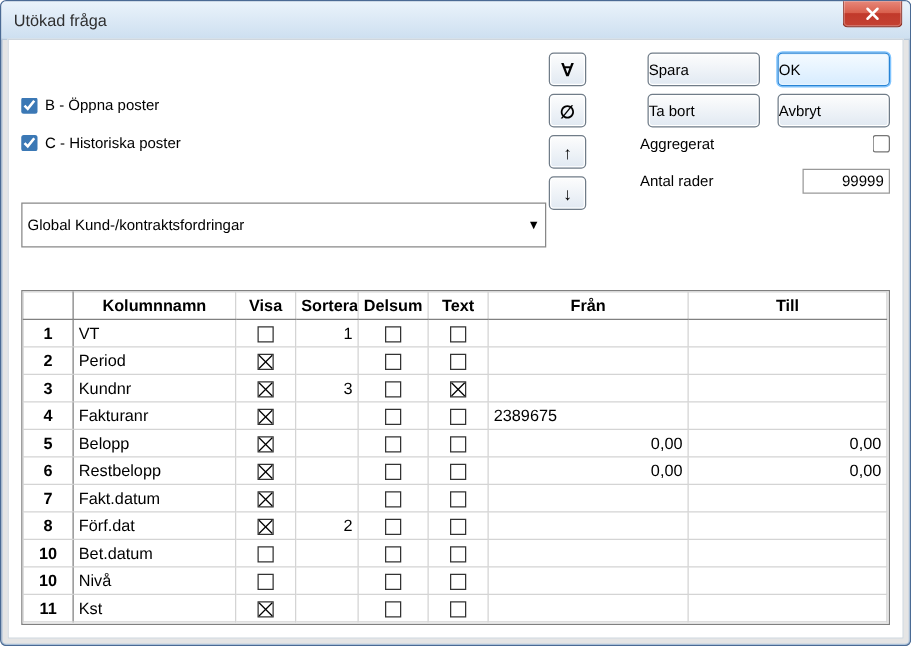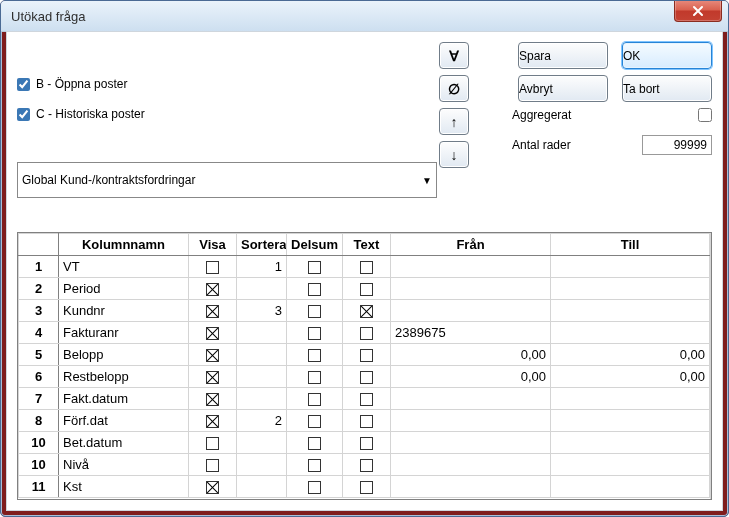--- a/index.html
+++ b/index.html
@@ -27,21 +27,21 @@
     color:#000;
     background:#fff;
     position:relative;
     box-sizing:border-box;
   }
   .window {
     width:729px;height:517px;
     border:1px solid var(--win-border);
     border-radius:5px;
     box-sizing:border-box;
-    background:#7f1d1d;
+    background:#e5e5e5;
     position:relative;
     overflow:hidden;
     box-shadow:0 0 0 1px #a8bfd8 inset;
   }
   
   .titlebar {
     height:30px;
     background:linear-gradient(to bottom,var(--title-grad-top),var(--title-grad-bot));
     border-bottom:1px solid #b8c9da;
     display:flex;align-items:center;
@@ -209,24 +209,24 @@
       </div>
 
       <div class="rbtns">
         <div class="btn">
             <span>Spara</span>
           </div>
         <div class="btn primary">
             <span>OK</span>
           </div>
         <div class="btn">
+            <span>Ta bort</span>
+          </div>
+        <div class="btn">
             <span>Avbryt</span>
-          </div>
-        <div class="btn">
-            <span>Ta bort</span>
           </div>
       </div>
 
       <div class="opts">
         <div class="opt-row">
           <span>Aggregerat</span>
           <input type="checkbox" id="optAgg" style="">
         </div>
         <div class="opt-row">
           <span>Antal rader</span>

